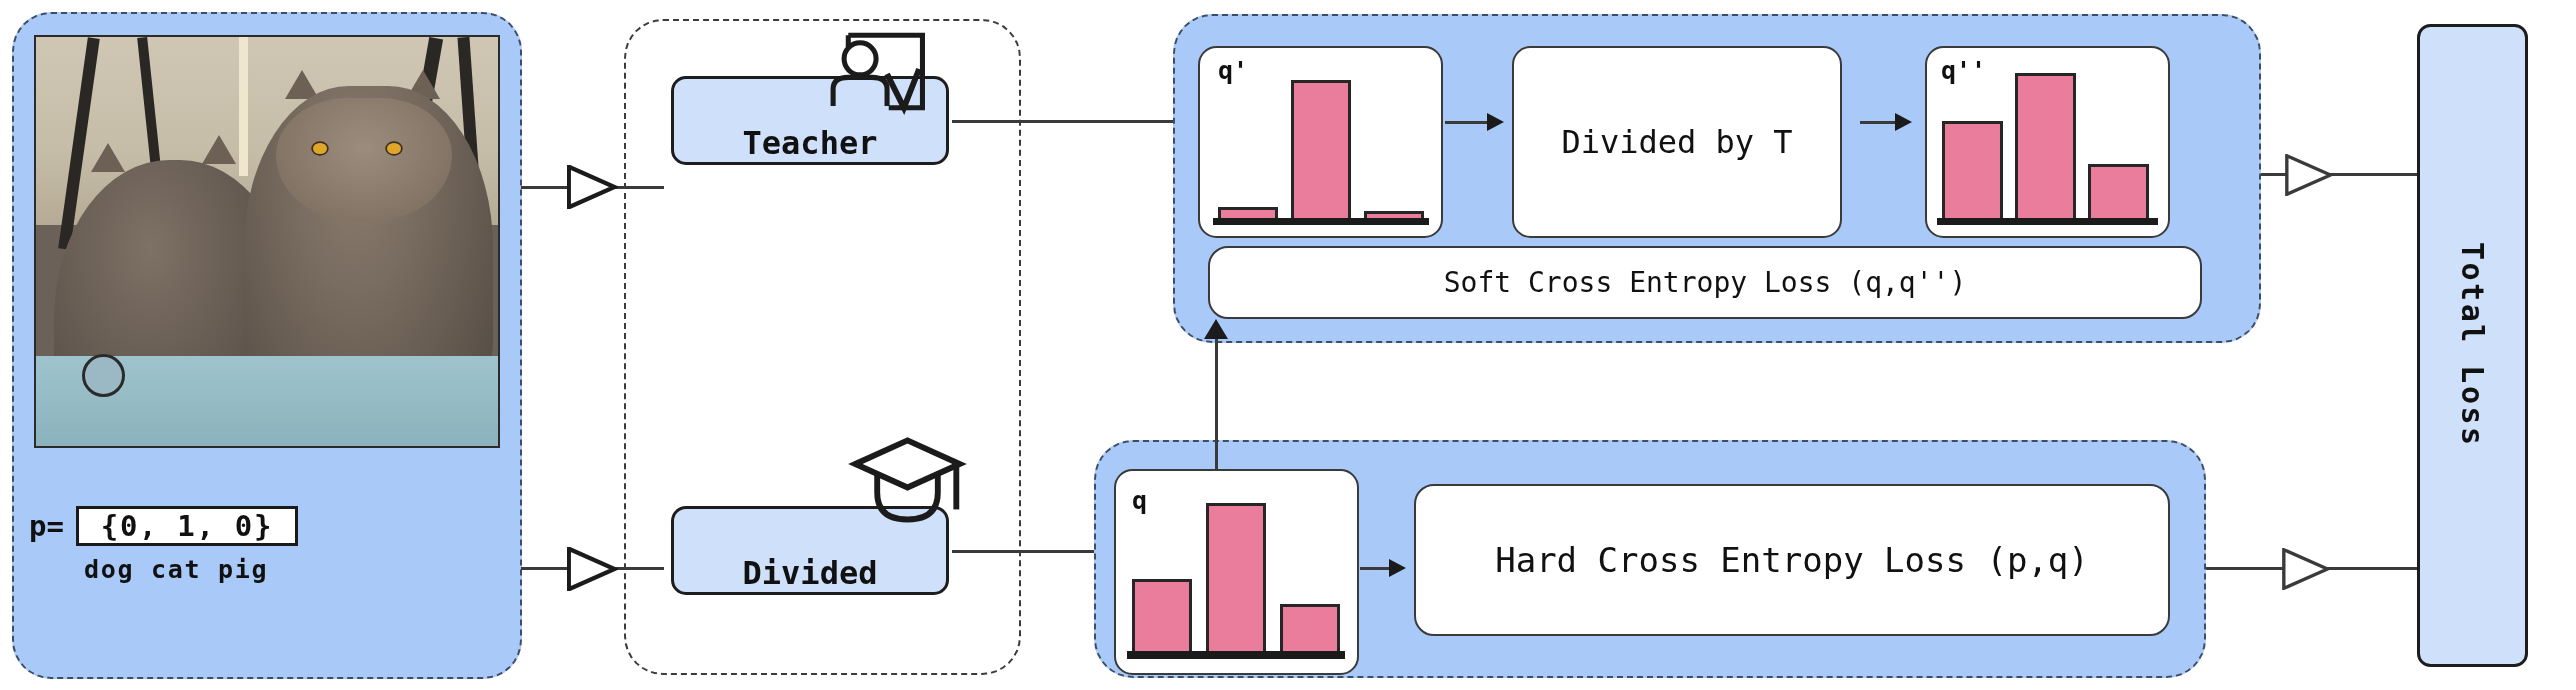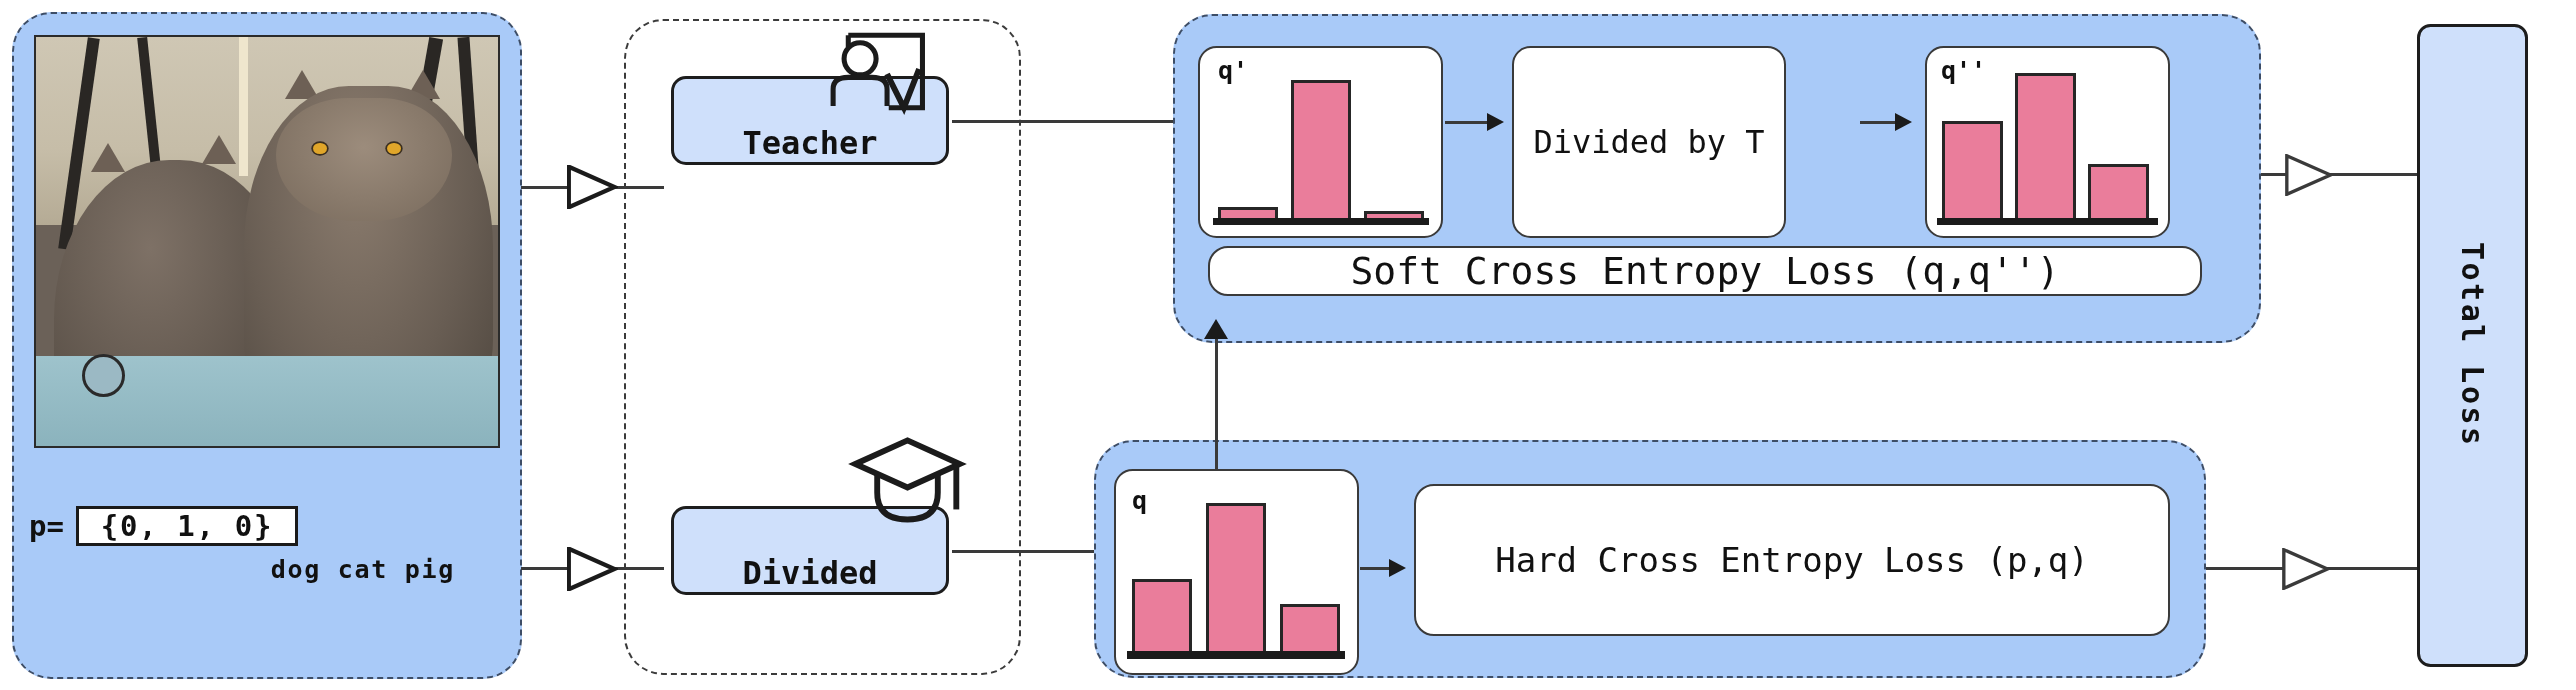--- a/index.html
+++ b/index.html
@@ -66,21 +66,21 @@
   .photo .rail{position:absolute;left:0;right:0;bottom:0;height:22%;
     background:linear-gradient(180deg,#9ec3cc 0%,#8bb3bd 100%);}
   .photo .knob{position:absolute;width:37px;height:37px;border-radius:50%;
     background:#9bb9c4;border:3.4px solid #2a2a2a;}
 
   .plabel-row{position:absolute;display:flex;align-items:center;}
   .plabel-p{font-weight:bold;font-size:29px;color:#111;margin-right:11.8px;}
   .plabel-box{background:#ffffff;border:3.4px solid #1a1a1a;
     padding:0 22px;font-size:29px;font-weight:bold;color:#111;letter-spacing:1.7px;}
   .classes{position:absolute;font-size:25px;font-weight:bold;color:#111;
-    letter-spacing:1.7px;text-align:right;}
+    letter-spacing:1.7px;text-align:left;}
 
   
   .hist{position:absolute;display:flex;align-items:flex-end;}
   .hist .bar{background:#ea7d9b;border:3.4px solid #262626;box-sizing:border-box;}
   .hist-base{position:absolute;background:#1b1b1b;}
   .hist-label{position:absolute;font-size:25px;font-weight:bold;color:#111;}
 
   
   .hline{position:absolute;background:#3a3a3a;height:2.5px;}
   .vline{position:absolute;background:#3a3a3a;width:2.5px;}
@@ -169,37 +169,37 @@
 <div class="hist" style="left:1218px;top:62px;width:206px;height:159px;">
   <div class="bar" style="width: 61px; height: 14.3px; margin-right: 13.5px;"></div>
   <div class="bar" style="width: 61px; height: 141px; margin-right: 13.5px;"></div>
   <div class="bar" style="width: 61px; height: 10px;"></div>
 </div>
 <div class="hist-base" style="left:1213px;top:218px;width:216px;height:6.8px;"></div>
 
 <div class="hline" style="left:1445px;top:121px;width:47px;"></div>
 <div class="tri-solid" style="left:1487px;top:113px;"></div>
 
-<div class="white-card" style="left:1512px;top:46px;width:274px;height:192px;font-size:32px;color:#111;">
+<div class="white-card" style="left:1512px;top:46px;width:330px;height:192px;font-size:32px;color:#111;">
   <span>Divided by T</span>
 </div>
 
 <div class="hline" style="left:1860px;top:121px;width:41px;"></div>
 <div class="tri-solid" style="left:1895px;top:113px;"></div>
 
 <div class="white-card" style="left:1925px;top:46px;width:245px;height:192px;"></div>
 <div class="hist-label" style="left:1941px;top:56px;">q''</div>
 <div class="hist" style="left:1942px;top:62px;width:211px;height:159px;">
   <div class="bar" style="width:61px;height:100px;margin-right:11.8px;"></div>
   <div class="bar" style="width: 61px; height: 148px; margin-right: 11.8px;"></div>
   <div class="bar" style="width: 61px; height: 57px;"></div>
 </div>
 <div class="hist-base" style="left:1937px;top:218px;width:221px;height:6.8px;"></div>
 
-<div class="loss-card" style="left:1208px;top:246px;width:994px;height:50px;font-size:38px;">
+<div class="loss-card" style="left:1208px;top:246px;width:994px;height:73px;font-size:28px;">
   <span>Soft Cross Entropy Loss (q,q'')</span>
 </div>
 
 <div class="hline" style="left:2261px;top:173px;width:157px;"></div>
 <svg class="tri-hollow" style="left:2285px;top:154px;" width="49" height="42" viewBox="0 0 58 50">
   <polygon points="2,2 54,25 2,48" fill="#ffffff" stroke="#3a3a3a" stroke-width="4"></polygon>
 </svg>
 
 <div class="blue-panel" style="left:1094px;top:440px;width:1112px;height:238px;"></div>
 

